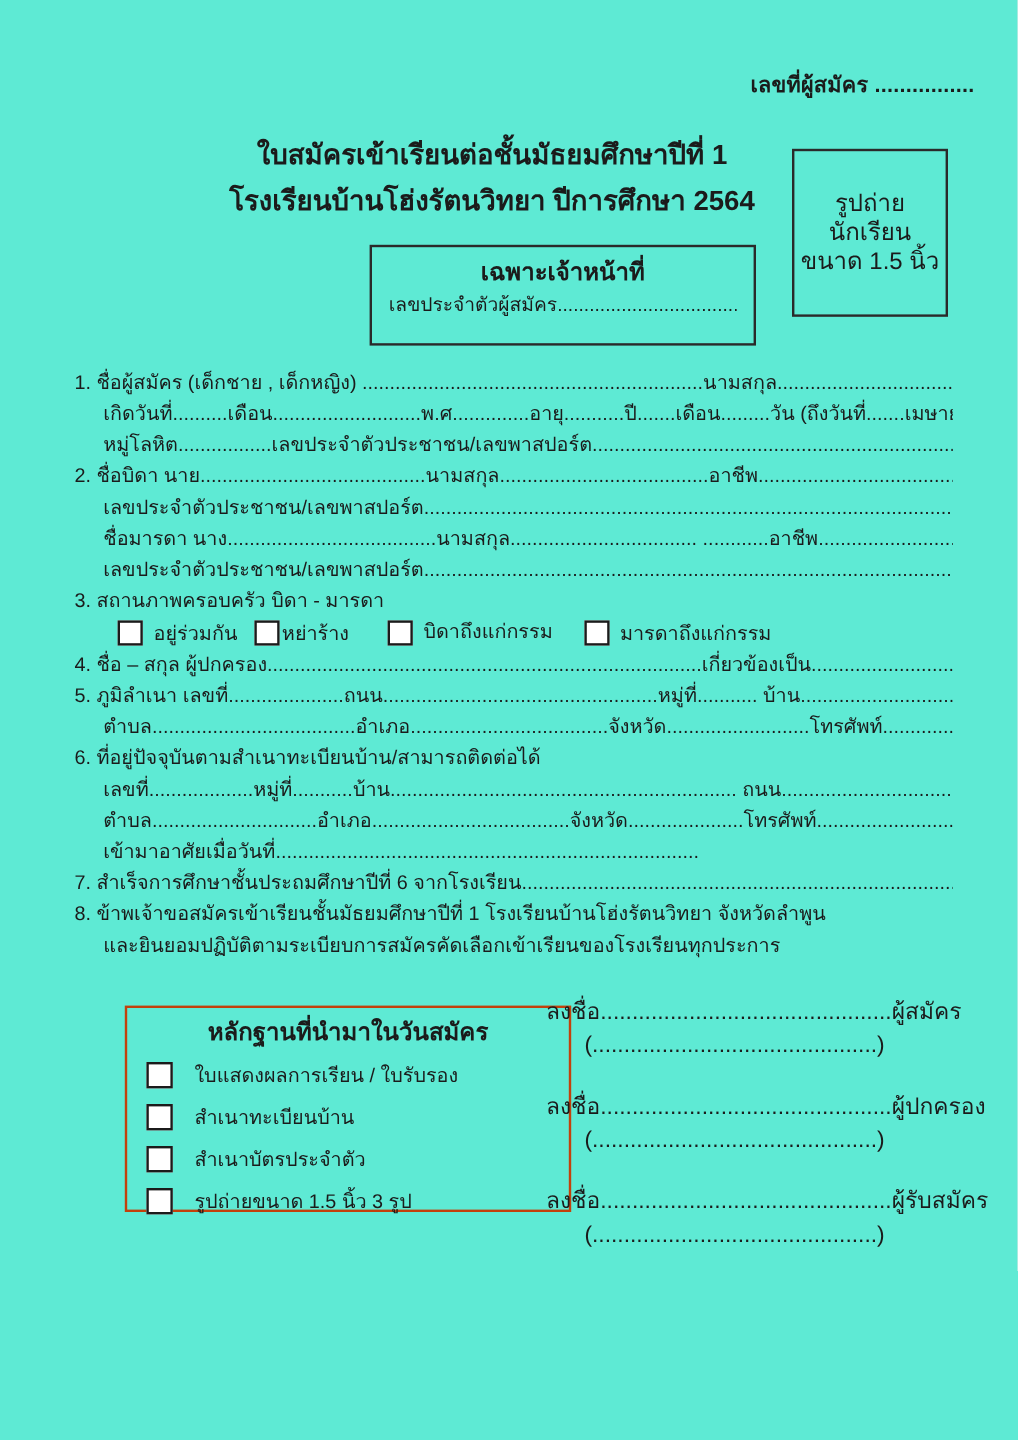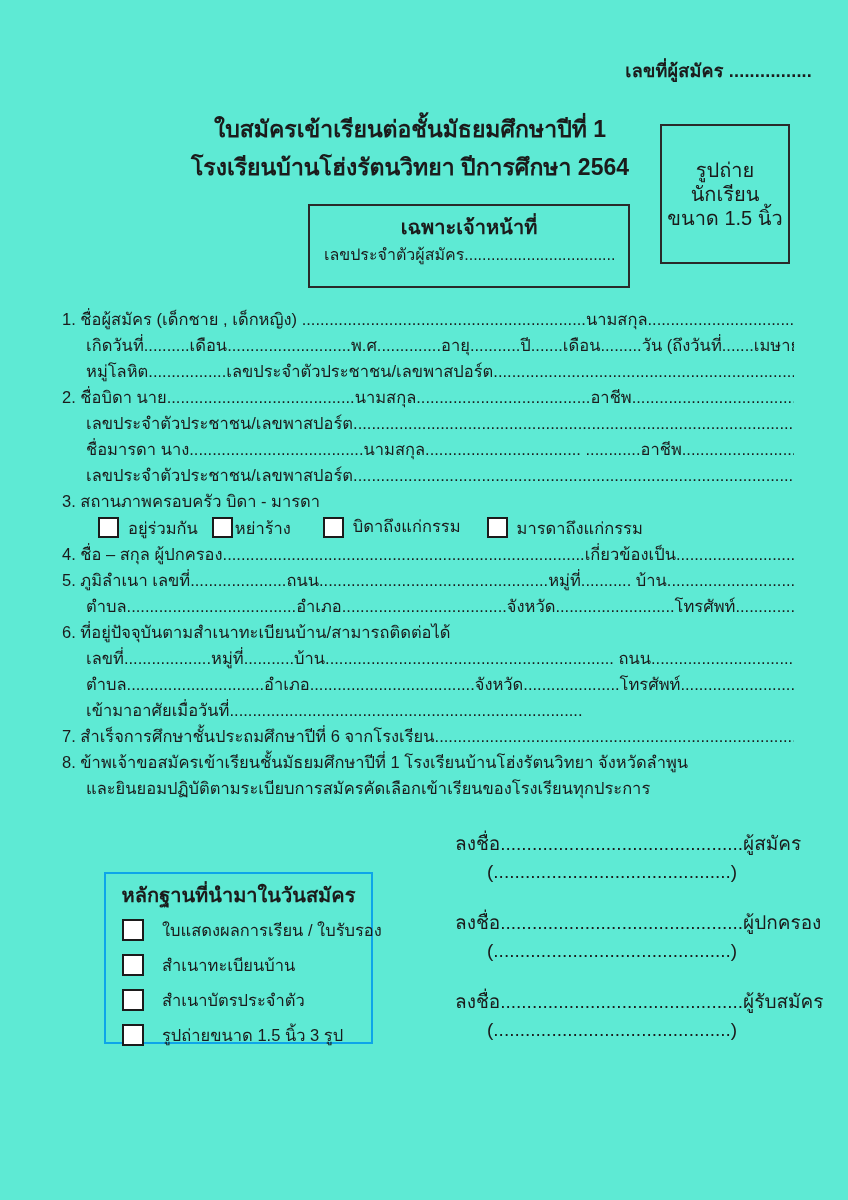--- a/index.html
+++ b/index.html
@@ -52,23 +52,23 @@
   }
   .status-row { padding-left:36px; display:flex; align-items:center; height:27px; }
   .opt { display:flex; align-items:center; }
   .opt .cb { margin-right:9px; width:21px; height:21px; }
   .opt:nth-child(1) { margin-right:14px; }
   .opt:nth-child(2) .cb { margin-right:2px; }
   .opt:nth-child(2) { margin-right:32px; }
   .opt:nth-child(3) { margin-right:26px;font-family:Liberation Mono, monospace; }
 
   .doc-box {
-    position:absolute; top:872px; left:104px;
-    width:269px; height:172px;
-    border:2px solid #0ea5e9; box-sizing:border-box;
+    position:absolute; top:838px; left:104px;
+    width:372px; height:172px;
+    border:2px solid #c2410c; box-sizing:border-box;
     padding-top:8px;
   }
   .doc-title { text-align:center; font-weight:bold; font-size:20px; line-height:26px; }
   .doc-item {
     display:flex; align-items:center;
     padding-left:16px; margin-top:9px;
     font-size:16.5px; white-space:nowrap;
   }
   .doc-item .cb { width:22px; height:22px; margin-right:18px; flex:0 0 auto; }
 

